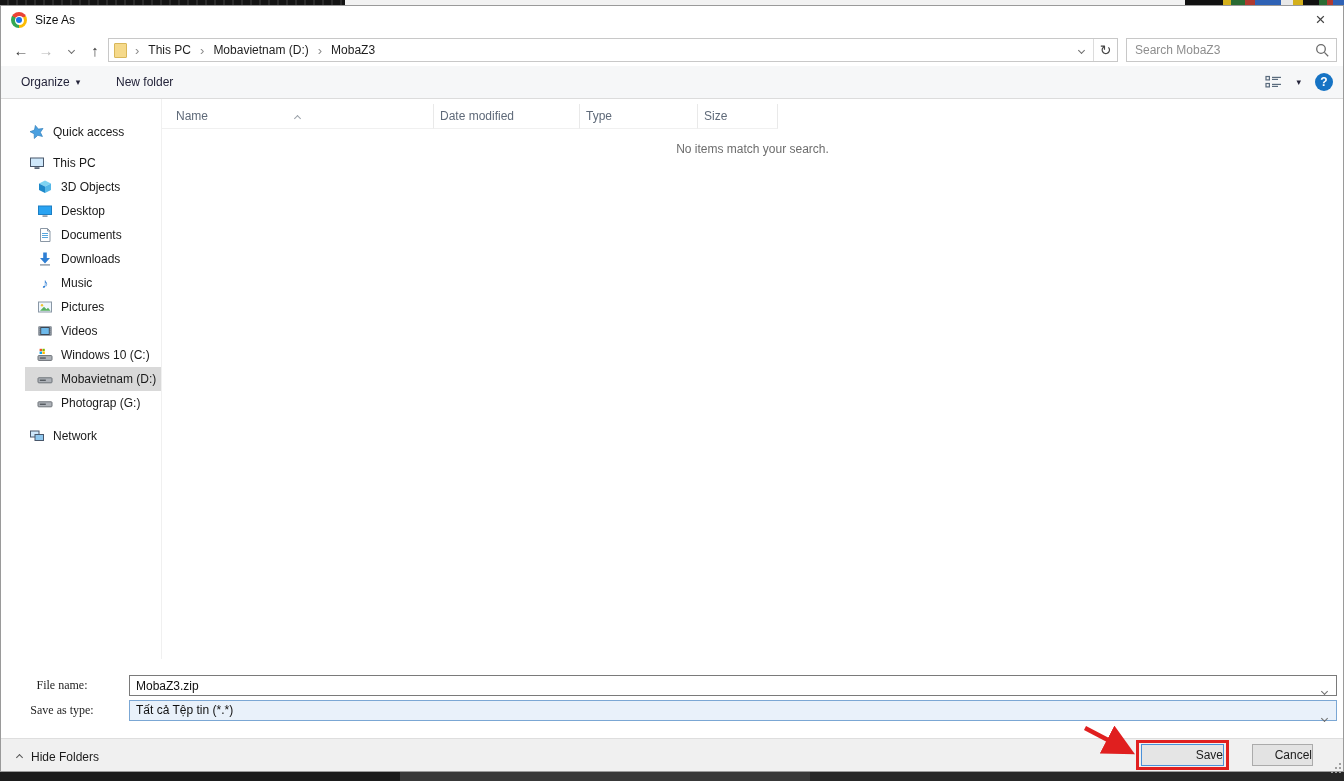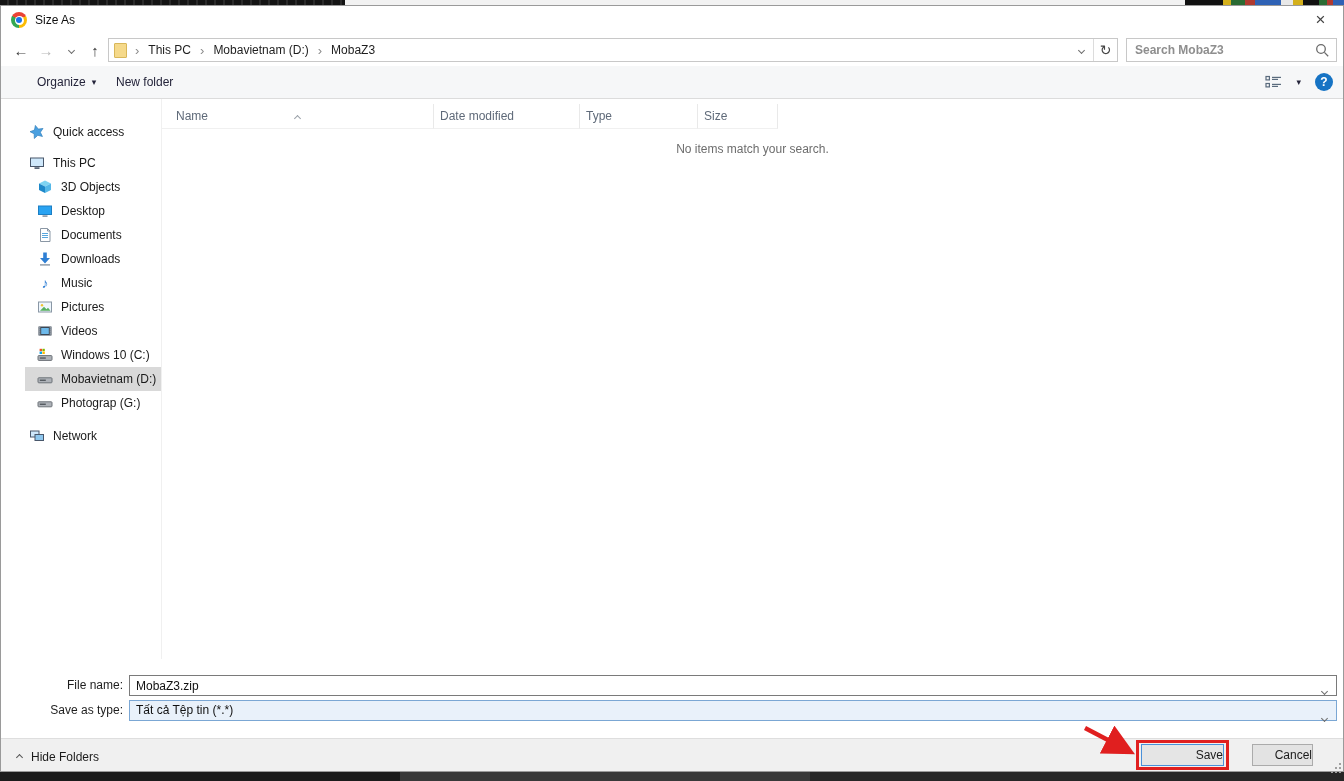--- a/index.html
+++ b/index.html
@@ -39,28 +39,28 @@
   .chev.up { transform:rotate(-135deg); }
   .chev.small { width:5px; height:5px; }
   .addressbar { position:absolute; left:107px; top:4px; width:1010px; height:24px; border:1px solid #c8c8c8; background:#fff; display:flex; align-items:center; }
   .addr-folder { width:13px; height:15px; background:#f5d98a; border:1px solid #d8b75a; border-radius:1px; margin:0 6px 0 5px; }
   .crumb { padding:0 7px; line-height:22px; color:#1e1e1e; white-space:nowrap; }
   .crumb-sep { color:#8a8a8a; font-size:13px; padding:0 2px; }
   .addr-spacer { flex:1; }
   .addr-cell { width:24px; height:22px; display:flex; align-items:center; justify-content:center; }
   .addr-refresh { border-left:1px solid #dcdcdc; font-size:14px; color:#444; }
   .searchbox { position:absolute; left:1125px; top:4px; width:211px; height:24px; border:1px solid #c8c8c8; background:#fff; }
-  .searchbox input { position:absolute; inset:0; border:0; outline:0; padding:0 28px 0 8px; font-family:"Liberation Sans",sans-serif; font-size:12px; color:#b91c1c; background:transparent;font-weight:bold; }
+  .searchbox input { position:absolute; inset:0; border:0; outline:0; padding:0 28px 0 8px; font-family:"Liberation Sans",sans-serif; font-size:12px; color:#b91c1c; background:transparent; }
   .searchbox input::placeholder { color:#8e8e8e; }
   .search-ic { position:absolute; right:6px; top:4px; }
 
   
   .toolbar { position:absolute; top:60px; left:0; right:0; height:33px; background:#f6f7f8; border-bottom:1px solid #dcdcdc; }
   .tb-item { position:absolute; top:0; height:32px; display:flex; align-items:center; gap:6px; color:#24243a; padding:0 8px; }
-  .tb-organize { left:12px;margin-left:16px; }
+  .tb-organize { left:12px; }
   .tb-caret { font-size:9px; color:#24243a; }
   .tb-newfolder { left:107px; }
   .tb-right { position:absolute; right:10px; top:0; height:32px; display:flex; align-items:center; gap:14px; }
   .help-circle { width:18px; height:18px; border-radius:50%; background:#1673c4; color:#fff; font-weight:bold; font-size:12px; display:flex; align-items:center; justify-content:center; }
 
   
   .bodyrow { position:absolute; top:93px; left:0; right:0; height:560px; display:flex; }
   .sidebar { width:161px; height:100%; border-right:1px solid #f0f0f0; padding-top:21px; }
   .side-row { height:24px; margin-left:24px; width:136px; display:flex; align-items:center; gap:8px; cursor:default; }
   .side-row.lvl0 { padding-left:4px; }
@@ -80,21 +80,21 @@
   .col-date { width:146px; }
   .col-type { width:118px; }
   .col-size { width:80px; }
   .col-tail { width:24px; border-bottom:none; }
   .sort-chev { position:absolute; top:1px; left:133px; }
   .sort-chev .chev { border-color:#9aa0a8; width:5px; height:5px; border-width:1.2px; }
   .empty-msg { position:absolute; top:43px; left:0; width:100%; text-align:center; color:#6d6d6d; }
 
   
   .fields { position:absolute; top:653px; left:0; right:0; height:79px; background:#fff; }
-  .f-label { position:absolute; left:0; width:122px; text-align:right; line-height:21px; color:#1e1e1e; }
+  .f-label { position:absolute; left:0; width:122px; text-align:center; line-height:21px; color:#1e1e1e;font-family:Liberation Serif, serif; }
   .fl-name { top:16px; }
   .fl-type { top:41px; }
   .f-input { position:absolute; left:128px; right:6px; top:16px; height:21px; border:1px solid #7a7a7a; background:#fff; }
   .f-input input { position:absolute; inset:0; border:0; outline:0; padding:0 26px 0 6px; font-family:"Liberation Sans",sans-serif; font-size:12px; color:#111; background:transparent; }
   .f-select { position:absolute; left:128px; right:6px; top:41px; height:21px; border:1px solid #7ba7d4; background:#e9f1fa; line-height:19px; padding-left:6px; color:#111; }
   .combo-chev { position:absolute; right:9px; top:7px; }
 
   
   .footerbar { position:absolute; top:732px; left:0; right:0; bottom:0; background:#f0f0f0; border-top:1px solid #dedede; }
   .hide-folders { position:absolute; left:16px; top:9px; height:18px; display:flex; align-items:center; gap:9px; color:#1b1b1b; }

